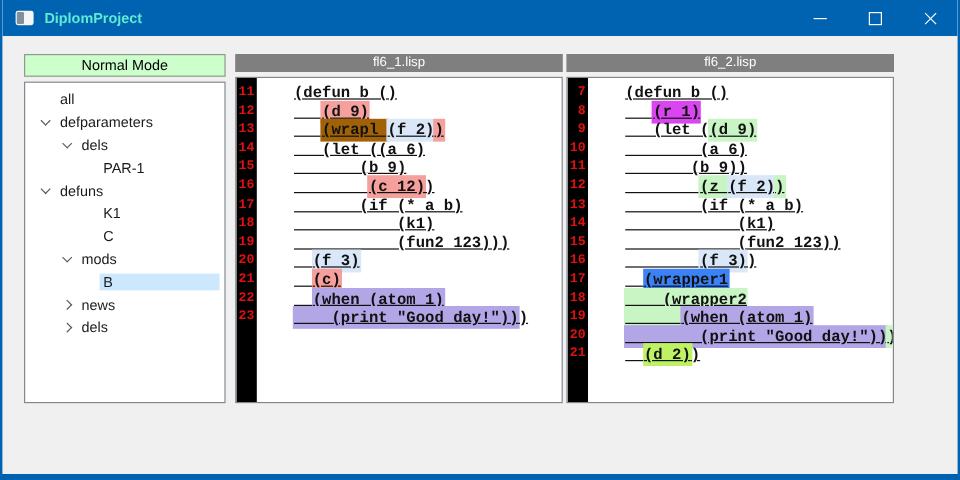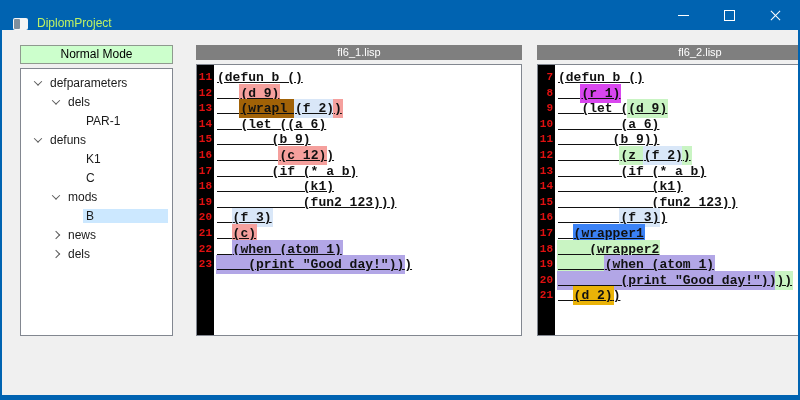--- a/index.html
+++ b/index.html
@@ -1,46 +1,46 @@
 <!DOCTYPE html>
 <html><head>
 <meta charset="utf-8">
 <style>
   html,body{margin:0;padding:0;background:#d8d8d8;font-family:"Liberation Sans",sans-serif;}
   .window{width:800px;height:400px;box-sizing:border-box;position:relative;background:#f0f0f0;
           border-left:2px solid #0063b1;border-right:2px solid #0063b1;border-bottom:5px solid #0063b1;overflow:hidden;}
-  .titlebar{height:30px;background:#0063b1;display:flex;align-items:flex-end;color:#bef264;}
+  .titlebar{height:30px;background:#0063b1;display:flex;align-items:center;color:#5eead4;font-weight:bold;}
   .app-icon{width:15px;height:12px;background:#f5f5f5;border-radius:2px;margin-left:11px;position:relative;flex:none;}
   .app-icon::before{content:"";position:absolute;left:1px;top:1px;width:6px;height:10px;background:#7e8f9e;border-radius:1px;}
   .titlebar .title{margin-left:9px;font-size:12px;}
   .controls{margin-left:auto;display:flex;height:100%;}
   .ctrl{width:46px;height:100%;display:flex;align-items:center;justify-content:center;position:relative;}
   .glyph-min{width:11px;height:1px;background:#fff;}
   .glyph-max{width:9px;height:9px;border:1px solid #fff;}
   .glyph-close{width:13px;height:13px;position:relative;}
   .glyph-close::before,.glyph-close::after{content:"";position:absolute;left:0;top:6px;width:13px;height:1px;background:#fff;}
   .glyph-close::before{transform:rotate(45deg);}
   .glyph-close::after{transform:rotate(-45deg);}
   .menubar{height:22px;background:#fff;display:flex;align-items:center;padding-left:12px;}
   .menu-item{font-size:13px;color:#000;margin-right:21px;}
   .main{display:flex;padding:15px 0 0 18px;}
-  .left-col{width:153px;margin-right:23px;flex:none;}
+  .left-col{width:168px;margin-right:8px;flex:none;}
   .mode-btn{height:17px;line-height:17px;text-align:center;font-size:12px;border:1px solid #8f9a8f;background:#ccffcc;}
   .tree{margin-top:4px;height:268px;box-sizing:border-box;background:#fff;border:1px solid #828790;padding-top:4px;overflow:hidden;font-size:12px;color:#1a1a1a;}
   .trow{height:19px;display:flex;align-items:center;}
   .indent{flex:none;}
   .chevslot{width:18px;flex:none;display:flex;align-items:center;justify-content:center;}
   .chev{display:inline-block;width:5px;height:5px;border:solid #5a5a5a;border-width:0 1px 1px 0;}
   .chev.down{transform:rotate(45deg) translate(-1px,-1px);}
   .chev.right{transform:rotate(-45deg);}
   .tlabel{padding:1px 3px;white-space:nowrap;}
   .tlabel-wrap{flex:1;margin-right:4px;}
-  .editor{width:326px;flex:none;margin-right:15px;}
+  .editor{width:273px;flex:none;margin-right:3px;}
   .ed-header{height:15px;line-height:15px;background:#7f7f7f;color:#fff;font-size:11px;text-align:center;}
-  .ed-body{margin-top:4px;height:272px;box-sizing:border-box;background:#fff;border:1px solid #828790;display:flex;overflow:hidden;}
+  .ed-body{margin-top:4px;height:272px;box-sizing:border-box;background:#fff;border:1px solid #828790;display:flex;overflow:hidden;gap:28px;}
   .gutter{width:15px;flex:none;background:#000;color:#e01010;font-family:"Liberation Mono",monospace;font-weight:bold;font-size:11px;line-height:15.6px;text-align:right;padding:5px 2px 0 0;}
   .codecol{flex:1;padding:5px 0 0 3px;font-family:"Liberation Mono",monospace;font-weight:bold;font-size:13px;line-height:15.6px;color:#111;overflow:hidden;}
   .cline{height:15.6px;white-space:pre;text-decoration:underline;}
   .lnum{height:15.6px;white-space:pre;}
   .hl{padding:2px 1px;margin:0 -1px;}
 </style>
 </head>
 <body>
 
 <div class="window" style="border-color: rgb(0, 99, 177);">
@@ -56,20 +56,25 @@
         </div>
       <div class="ctrl">
           <span class="glyph-close"></span>
         </div>
     </div>
   </div>
   <div class="main">
     <div class="left-col">
       <div class="mode-btn" style="background: rgb(204, 255, 204);">Normal Mode</div>
       <div class="tree">
+          <div class="trow">
+            <span class="indent" style="width: 8px;"></span>
+            <span class="chevslot"></span>
+            <span class="tlabel-wrap"><span class="tlabel">all</span></span>
+          </div>
           <div class="trow">
             <span class="indent" style="width: 8px;"></span>
             <span class="chevslot">
               <i class="chev down"></i>
             </span>
             <span class="tlabel-wrap"><span class="tlabel">defparameters</span></span>
           </div>
           <div class="trow">
             <span class="indent" style="width: 26px;"></span>
             <span class="chevslot">
@@ -190,18 +195,18 @@
             <div class="cline"><span>       (b 9))</span></div>
             <div class="cline"><span>        </span><span class="hl" style="background: rgb(201, 244, 195);">(z </span><span class="hl" style="background: rgb(217, 231, 248);">(f 2)</span><span class="hl" style="background: rgb(201, 244, 195);">)</span></div>
             <div class="cline"><span>        (if (* a b)</span></div>
             <div class="cline"><span>            (k1)</span></div>
             <div class="cline"><span>            (fun2 123))</span></div>
             <div class="cline"><span>        </span><span class="hl" style="background: rgb(217, 231, 248);">(f 3)</span><span>)</span></div>
             <div class="cline"><span>  </span><span class="hl" style="background: #3b82f6;">(wrapper1</span></div>
             <div class="cline"><span class="hl" style="background: rgb(201, 244, 195);">    (wrapper2</span></div>
             <div class="cline"><span class="hl" style="background: rgb(201, 244, 195);">      </span><span class="hl" style="background: rgb(178, 166, 230);">(when (atom 1)</span></div>
             <div class="cline"><span class="hl" style="background: rgb(178, 166, 230);">        (print "Good day!"))</span><span class="hl" style="background: rgb(201, 244, 195);">))</span></div>
-            <div class="cline"><span>  </span><span class="hl" style="background: #eab308;">(d 2)</span><span>)</span></div>
+            <div class="cline"><span>  </span><span class="hl" style="background: #bef264;">(d 2)</span><span>)</span></div>
           </div>
       </div>
     </div>
   </div>
 </div>
 
 </body></html>

